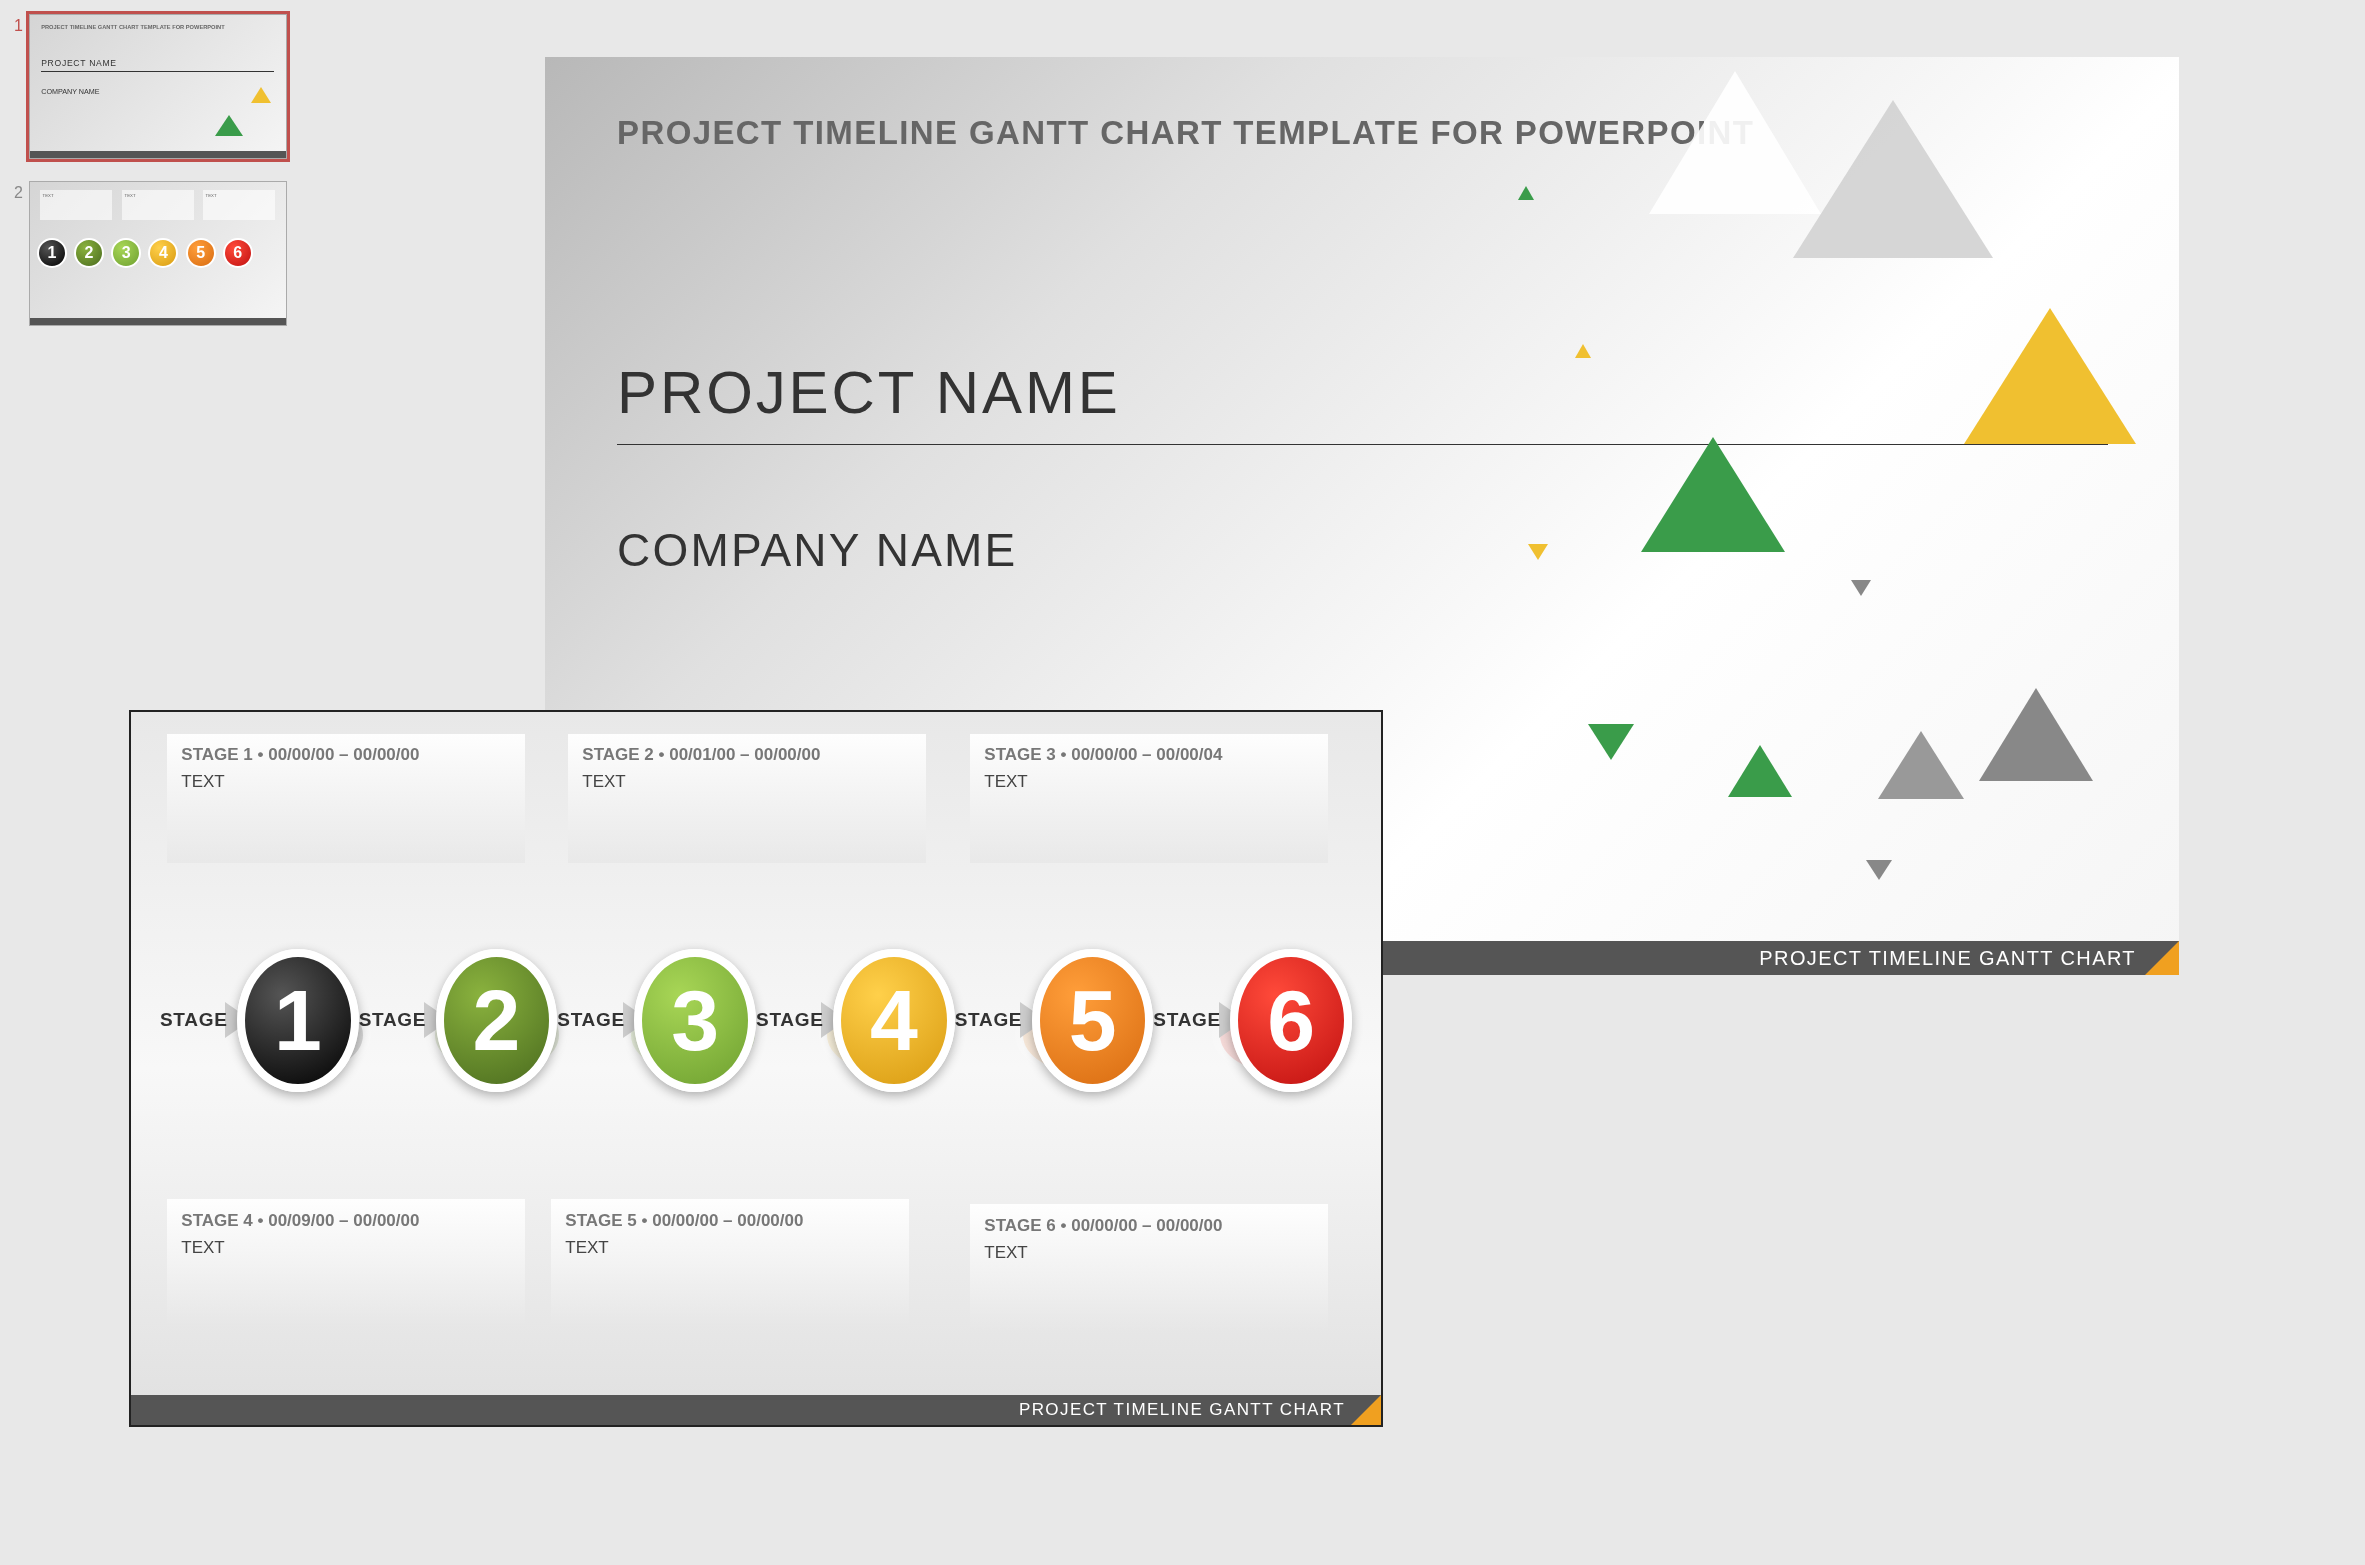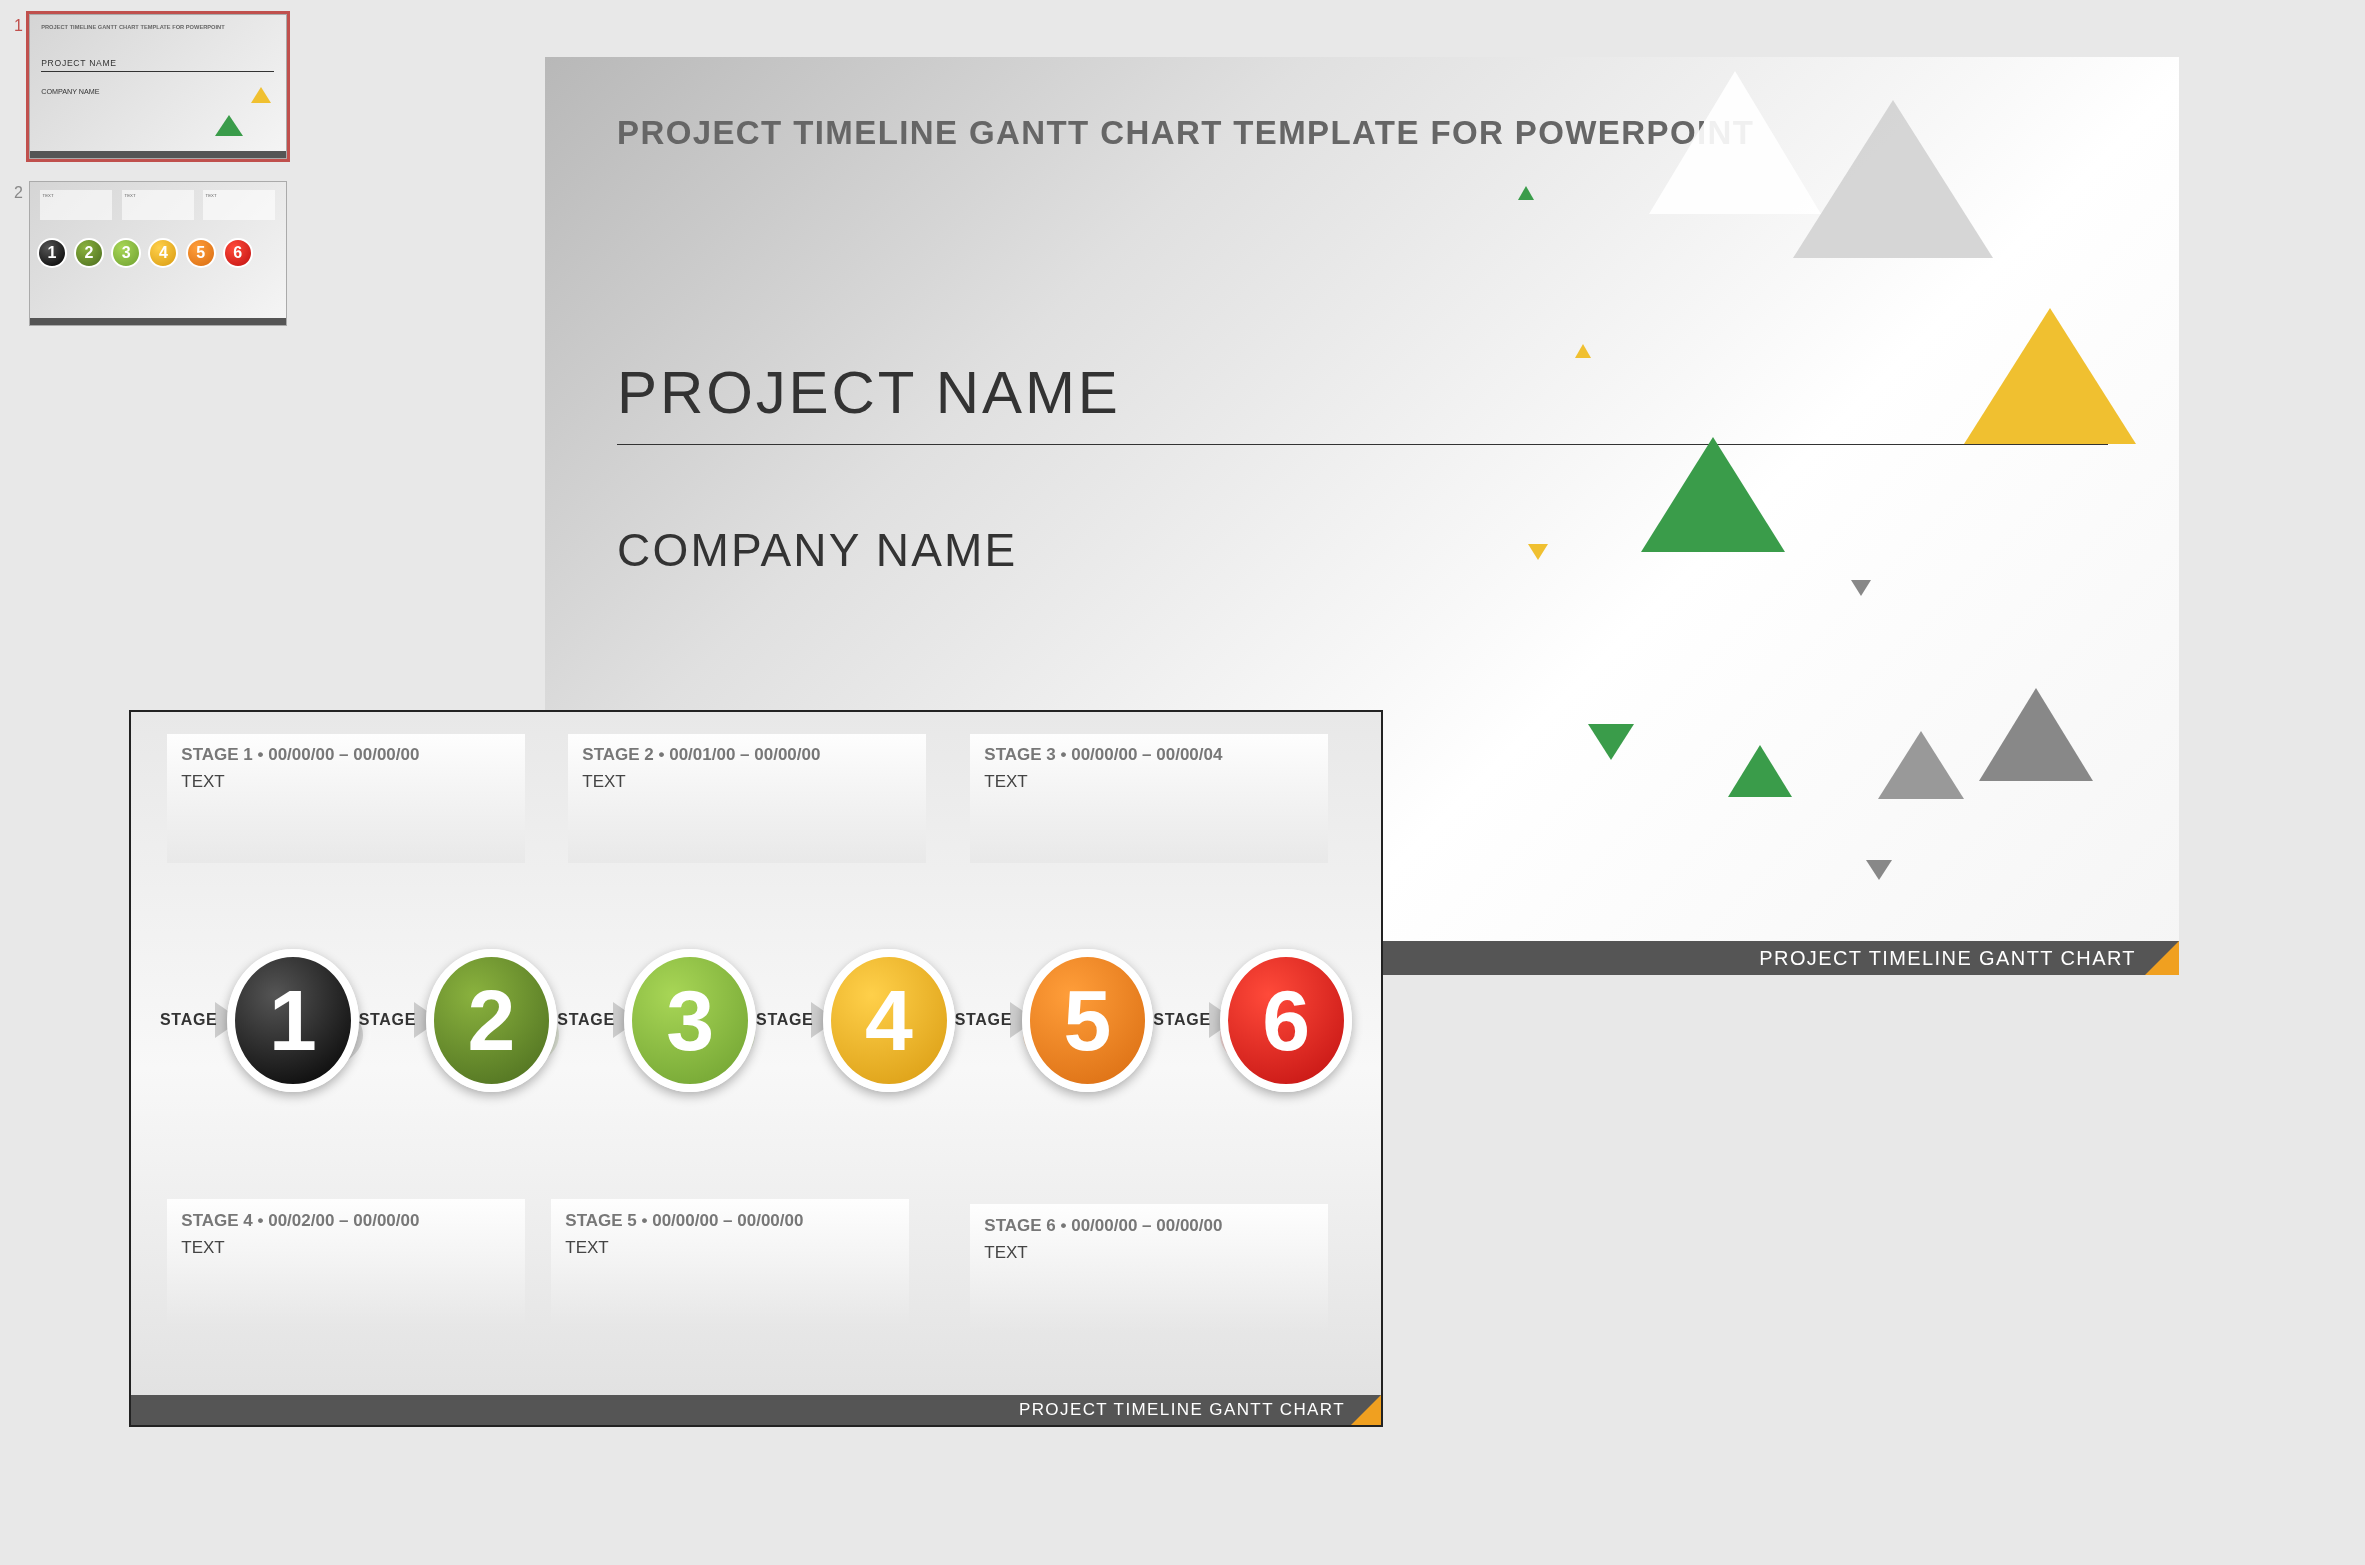--- a/index.html
+++ b/index.html
@@ -225,21 +225,21 @@
   height: 186px;
   display: flex;
   align-items: center;
 }
 .stage-arrow {
   display: flex;
   align-items: center;
   position: relative;
 }
 .stage-arrow-label {
-  font-size: 16px;
+  font-size: 19px;
   font-weight: bold;
   color: #333;
   letter-spacing: 0.7px;
   margin-right: -2.2px;
   z-index: 2;
 }
 .arrow-shape {
   width: 0; height: 0;
   border-top: 18.6px solid transparent;
   border-bottom: 18.6px solid transparent;
@@ -433,21 +433,21 @@
     <div class="big-circle c3"></div>
       <div style="width:57px"></div>
     <div class="big-circle c4"></div>
       <div style="width:57px"></div>
     <div class="big-circle c5"></div>
       <div style="width:57px"></div>
     <div class="big-circle c6"></div>
   </div>
 
   <div class="stage-box" style="top:487px;left:36px;">
-    <div class="stage-label">STAGE 4 • 00/02/00 – 00/00/00</div>
+    <div class="stage-label">STAGE 4 • 00/09/00 – 00/00/00</div>
     <div class="stage-text">TEXT</div>
   </div>
   <div class="stage-box" style="top:487px;left:420px;">
     <div class="stage-label">STAGE 5 • 00/00/00 – 00/00/00</div>
     <div class="stage-text">TEXT</div>
   </div>
   <div class="stage-box" style="top:492px;left:839px;">
     <div class="stage-label">STAGE 6 • 00/00/00 – 00/00/00</div>
     <div class="stage-text">TEXT</div>
   </div>

